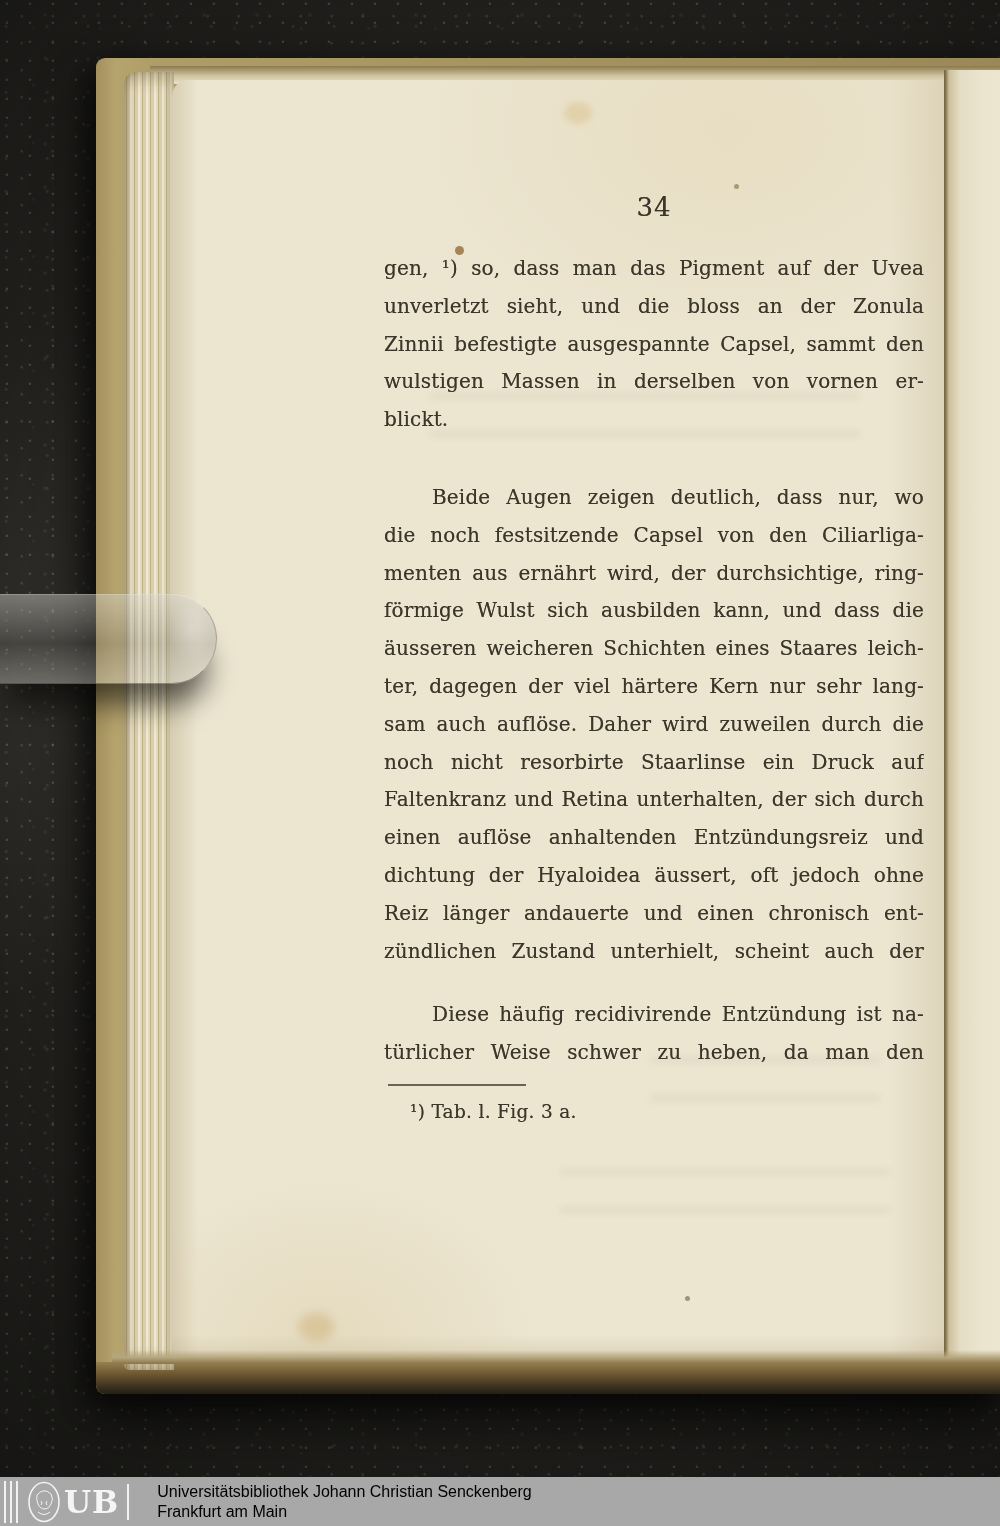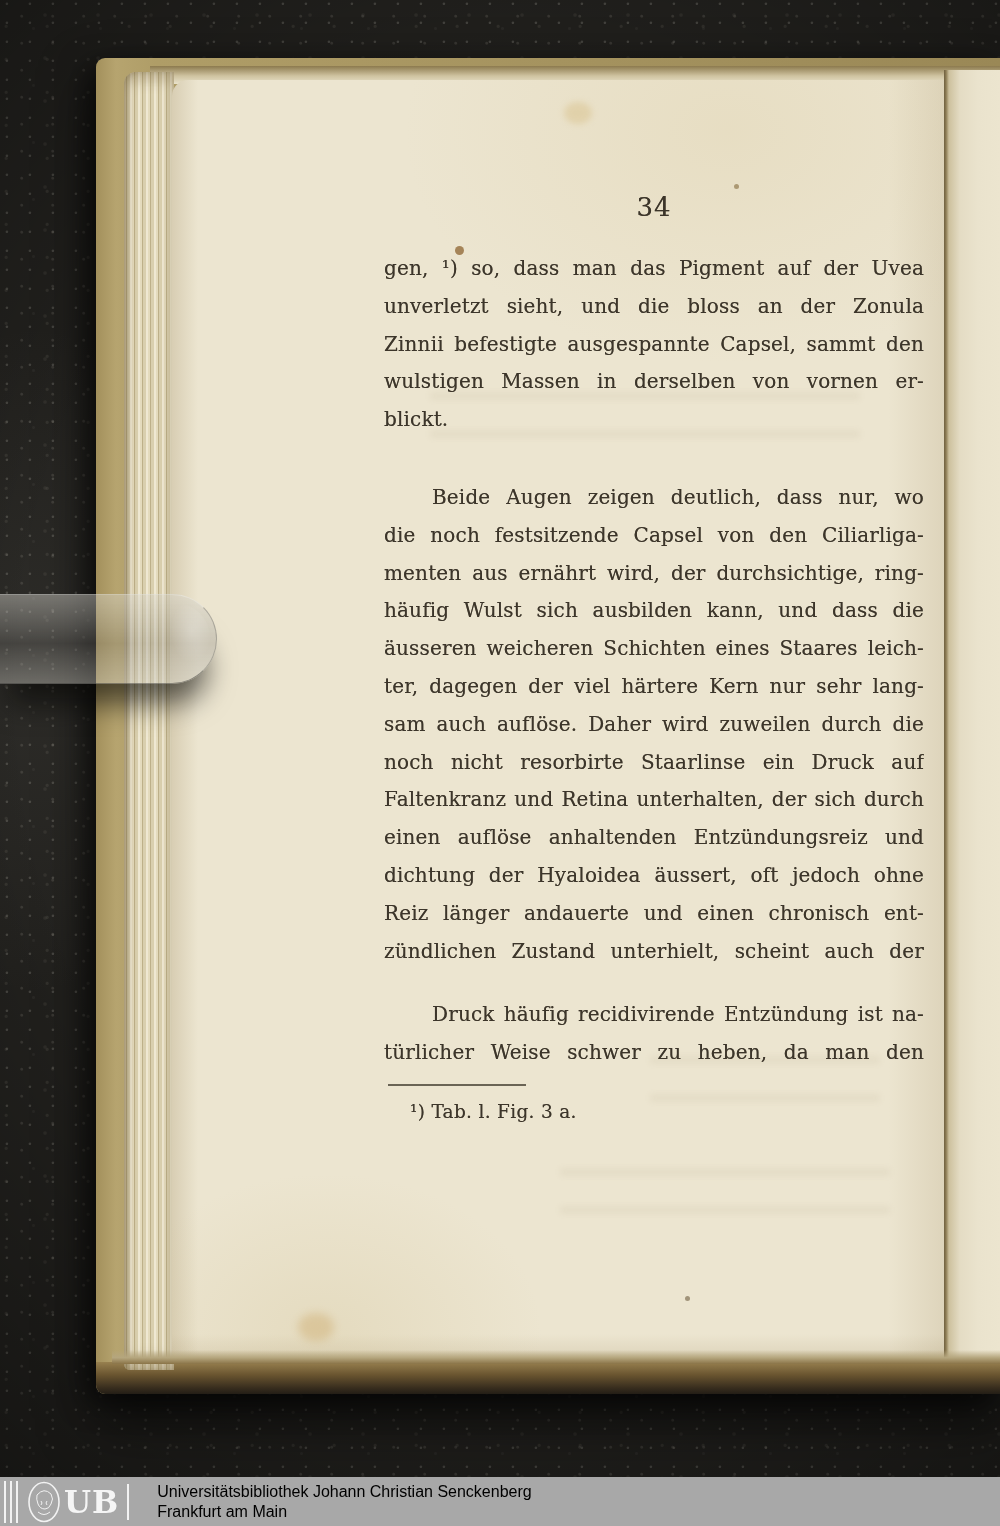--- a/index.html
+++ b/index.html
@@ -133,34 +133,34 @@
       <div class="ln">unverletzt sieht, und die bloss an der Zonula</div>
       <div class="ln">Zinnii befestigte ausgespannte Capsel, sammt den</div>
       <div class="ln">wulstigen Massen in derselben von vornen er-</div>
       <div class="ln end">blickt.</div>
     </div>
 
     <div class="para p2">
       <div class="ln ind">Beide Augen zeigen deutlich, dass nur, wo</div>
       <div class="ln">die noch festsitzende Capsel von den Ciliarliga-</div>
       <div class="ln">menten aus ernährt wird, der durchsichtige, ring-</div>
-      <div class="ln">häufig Wulst sich ausbilden kann, und dass die</div>
+      <div class="ln">förmige Wulst sich ausbilden kann, und dass die</div>
       <div class="ln">äusseren weicheren Schichten eines Staares leich-</div>
       <div class="ln">ter, dagegen der viel härtere Kern nur sehr lang-</div>
       <div class="ln">sam auch auflöse.  Daher wird zuweilen durch die</div>
       <div class="ln">noch nicht resorbirte Staarlinse ein Druck auf</div>
       <div class="ln">Faltenkranz und Retina unterhalten, der sich durch</div>
       <div class="ln">einen auflöse anhaltenden Entzündungsreiz und Ver-</div>
       <div class="ln">dichtung der Hyaloidea äussert, oft jedoch ohne</div>
       <div class="ln">Reiz länger andauerte und einen chronisch ent-</div>
       <div class="ln">zündlichen Zustand unterhielt, scheint auch der</div>
     </div>
 
     <div class="para p3">
-      <div class="ln ind">Druck häufig recidivirende Entzündung ist na-</div>
+      <div class="ln ind">Diese häufig recidivirende Entzündung ist na-</div>
       <div class="ln">türlicher Weise schwer zu heben, da man den</div>
     </div>
 
     <div class="rule"></div>
     <div class="footnote">¹) Tab. l. Fig. 3 a.</div>
   </div>
 
   <div class="holder"></div>
 
   <div class="footer">

